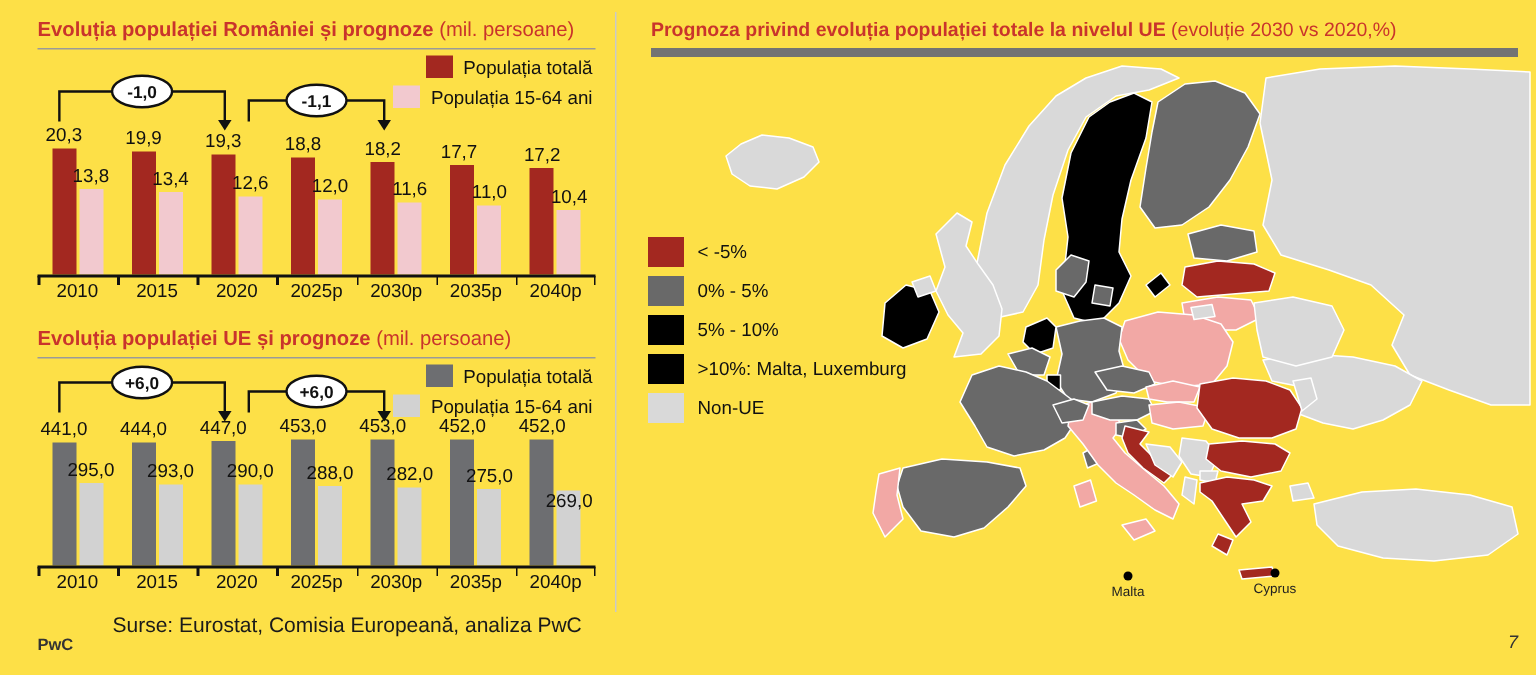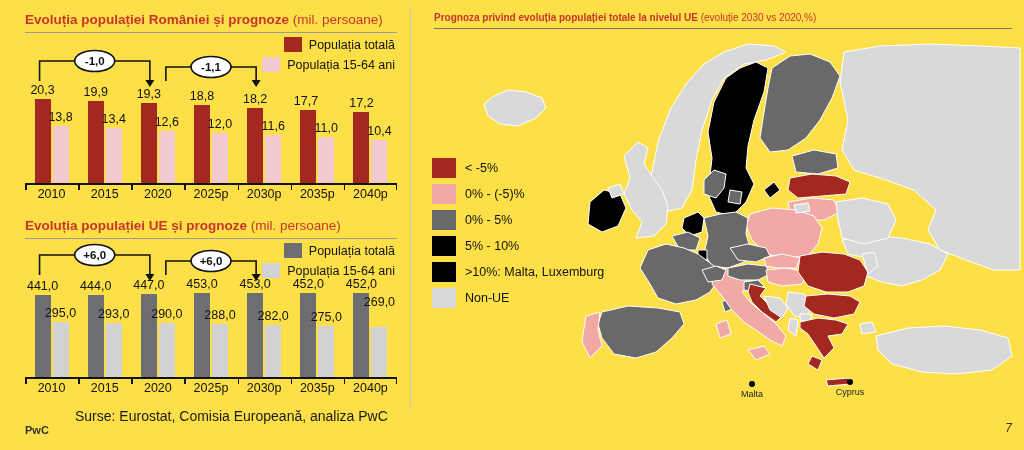--- a/index.html
+++ b/index.html
@@ -22,22 +22,22 @@
 
   .legend{position:absolute;right:2px;top:4px;}
   .legend-row{display:flex;align-items:center;justify-content:flex-end;margin-bottom:5px;}
   .legend-row .sw{width:18px;height:15px;margin-right:7px;flex:0 0 auto;}
   .legend-row .lbl{font-size:12.5px;color:#111;white-space:nowrap;}
 
   
   .divider{position:absolute;left:410px;top:8px;width:1px;height:400px;background:#c9c9c9;}
 
   
-  .map-title{position:absolute;left:434px;top:12px;width:578px;font-size:10px;
-             font-weight:bold;color:#C9342C;border-bottom:1px solid #737373;
+  .map-title{position:absolute;left:434px;top:12px;width:578px;font-size:13px;
+             font-weight:bold;color:#C9342C;border-bottom:6px solid #737373;
              padding-bottom:5px;white-space:nowrap;}
   .map-legend{position:absolute;left:432px;top:158px;z-index:3;}
   .map-legend-row{display:flex;align-items:center;margin-bottom:6px;height:20px;}
   .map-legend-row .sw{width:24px;height:20px;margin-right:9px;flex:0 0 auto;}
   .map-legend-row .lbl{font-size:12.5px;color:#111;white-space:nowrap;}
   .map-svg{position:absolute;left:450px;top:38px;z-index:1;}
 
   
   .footer-logo{position:absolute;left:25px;top:424px;font-size:11px;font-weight:bold;color:#333;}
   .footer-src{position:absolute;left:75px;top:408px;font-size:14px;color:#1a1a1a;}
@@ -159,21 +159,21 @@
         <div class="val-label" style="left: 207.143px; bottom: 86px;">453,0</div>
         <div class="bar" style="left: 240.143px; height: 52px; background: rgb(210, 210, 210);"></div>
         <div class="val-label" style="left: 225.143px; bottom: 54px;">282,0</div>
         <div class="bar" style="left: 275.286px; height: 84px; background: rgb(109, 110, 113);"></div>
         <div class="val-label" style="left: 260.286px; bottom: 86px;">452,0</div>
         <div class="bar" style="left: 293.286px; height: 51px; background: rgb(210, 210, 210);"></div>
         <div class="val-label" style="left: 278.286px; bottom: 53px;">275,0</div>
         <div class="bar" style="left: 328.429px; height: 84px; background: rgb(109, 110, 113);"></div>
         <div class="val-label" style="left: 313.429px; bottom: 86px;">452,0</div>
         <div class="bar" style="left: 346.429px; height: 50px; background: rgb(210, 210, 210);"></div>
-        <div class="val-label" style="left: 331.429px; bottom: 68px;">269,0</div>
+        <div class="val-label" style="left: 331.429px; bottom: 36px;">269,0</div>
         <svg width="372" height="138" class="anno">
           <path d="M14.571428571428573,36 L14.571428571428573,16 L124.85714285714286,16 L124.85714285714286,36" fill="none" stroke="#111" stroke-width="1.6"></path>
           <path d="M120.35714285714286,35 L129.35714285714286,35 L124.85714285714286,42 Z" fill="#111"></path>
           <ellipse cx="69.71428571428572" cy="16" rx="20" ry="10.5" fill="#fff" stroke="#111" stroke-width="1.6"></ellipse>
           <text x="69.71428571428572" y="20" text-anchor="middle" font-size="11.5" font-weight="bold" fill="#111">+6,0</text>
           <path d="M140.85714285714286,36 L140.85714285714286,22 L231.14285714285717,22 L231.14285714285717,36" fill="none" stroke="#111" stroke-width="1.6"></path>
           <path d="M226.64285714285717,35 L235.64285714285717,35 L231.14285714285717,42 Z" fill="#111"></path>
           <ellipse cx="186" cy="22" rx="20" ry="10.5" fill="#fff" stroke="#111" stroke-width="1.6"></ellipse>
           <text x="186" y="26" text-anchor="middle" font-size="11.5" font-weight="bold" fill="#111">+6,0</text>
         </svg>
@@ -202,24 +202,20 @@
 
   <div class="map-title">
     <span>Prognoza privind evoluția populației totale la nivelul UE</span>
     <span class="title-suffix">(evoluție 2030 vs 2020,%)</span>
   </div>
 
   <div class="map-legend">
     <div class="map-legend-row">
       <span class="sw" style="background: rgb(163, 40, 32);"></span>
       <span class="lbl">&lt; -5%</span>
-    </div>
-    <div class="map-legend-row">
-      <span class="sw" style="background: rgb(242, 168, 165);"></span>
-      <span class="lbl">0% - (-5)%</span>
     </div>
     <div class="map-legend-row">
       <span class="sw" style="background: rgb(105, 105, 105);"></span>
       <span class="lbl">0% - 5%</span>
     </div>
     <div class="map-legend-row">
       <span class="sw" style="background: rgb(0, 0, 0);"></span>
       <span class="lbl">5% - 10%</span>
     </div>
     <div class="map-legend-row">

